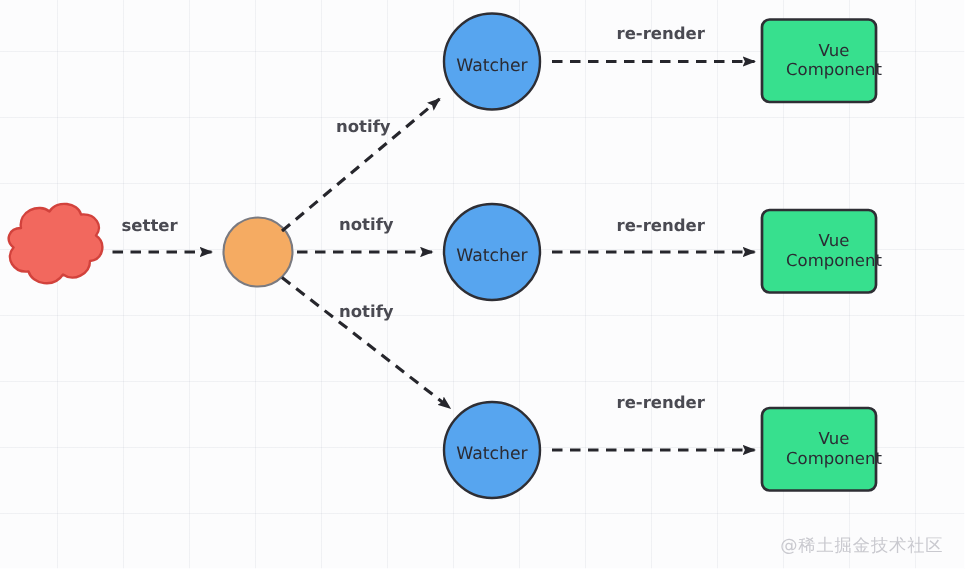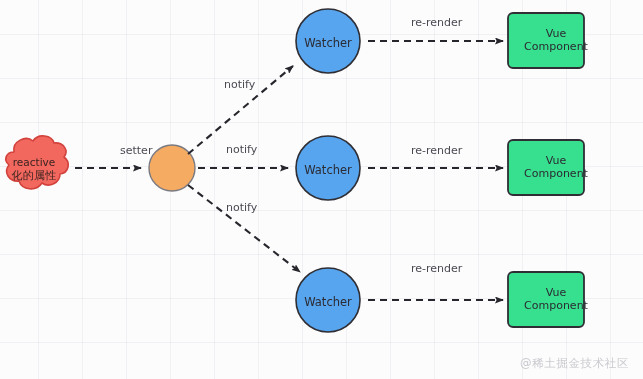--- a/index.html
+++ b/index.html
@@ -70,20 +70,21 @@
     width: 98px;
     height: 34px;
     font-size: 11px;
   }
   .edge-label {
     position: absolute;
     color: #4a4a52;
     font-size: 11px;
     white-space: nowrap;
     pointer-events: none;
+    font-weight: bold;
   }
   .watermark {
     position: absolute;
     right: 14px;
     bottom: 8px;
     font-size: 11.5px;
     color: #c9c9cf;
     letter-spacing: 0.6px;
     font-family: "DejaVu Sans", sans-serif;
     pointer-events: none;
@@ -155,24 +156,20 @@
       <line x1="368" y1="41" x2="503" y2="41" stroke="#26262c" stroke-width="2.1" stroke-dasharray="7 5" marker-end="url(#arrowhead)"></line>
     </g>
     <g>
       <line x1="368" y1="168" x2="503" y2="168" stroke="#26262c" stroke-width="2.1" stroke-dasharray="7 5" marker-end="url(#arrowhead)"></line>
     </g>
     <g>
       <line x1="368" y1="300" x2="503" y2="300" stroke="#26262c" stroke-width="2.1" stroke-dasharray="7 5" marker-end="url(#arrowhead)"></line>
     </g>
   </svg>
 
-  <div class="node-label cloud-text">
-    <span>reactive</span>
-    <span class="cn">化的属性</span>
-  </div>
 
 
   <div class="node-label watcher-text" style="left:295px; top:32px;">
     <span>Watcher</span>
   </div>
   <div class="node-label watcher-text" style="left:295px; top:159px;">
     <span>Watcher</span>
   </div>
   <div class="node-label watcher-text" style="left:295px; top:291px;">
     <span>Watcher</span>
@@ -184,21 +181,21 @@
   </div>
   <div class="node-label vue-text" style="left:507px; top:150px;">
     <span>Vue</span>
     <span>Component</span>
   </div>
   <div class="node-label vue-text" style="left:507px; top:282px;">
     <span>Vue</span>
     <span>Component</span>
   </div>
 
-  <div class="edge-label" style="left:81px; top:144px;margin-left:39px;">setter</div>
+  <div class="edge-label" style="left:81px; top:144px;">setter</div>
   <div class="edge-label" style="left:224px; top:78px;">notify</div>
   <div class="edge-label" style="left:226px; top:143px;">notify</div>
   <div class="edge-label" style="left:226px; top:201px;">notify</div>
   <div class="edge-label" style="left:411px; top:16px;">re-render</div>
   <div class="edge-label" style="left:411px; top:144px;">re-render</div>
   <div class="edge-label" style="left:411px; top:262px;">re-render</div>
 
   <div class="watermark">@稀土掘金技术社区</div>
 
 </div>

